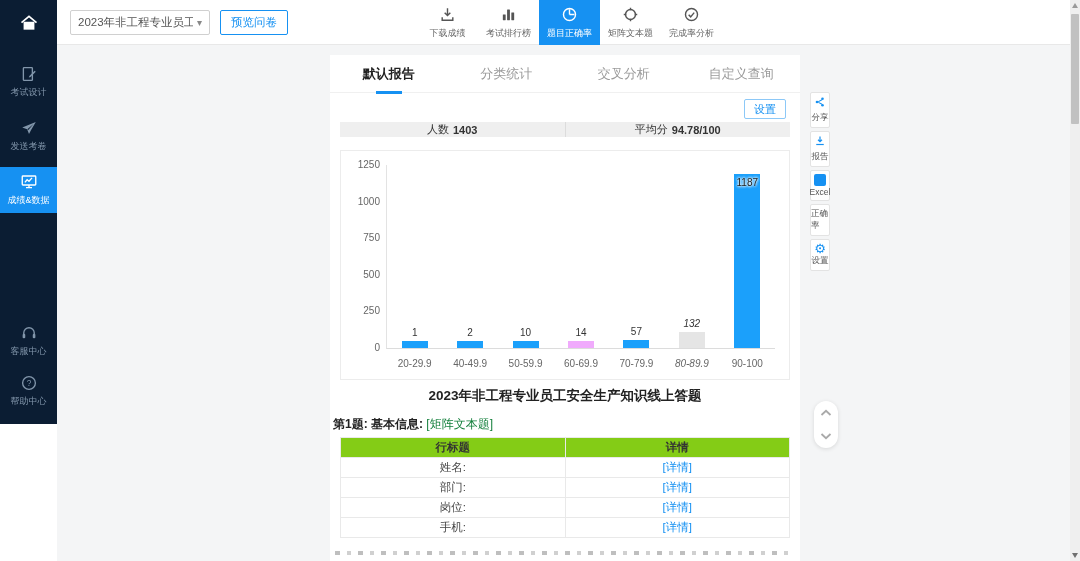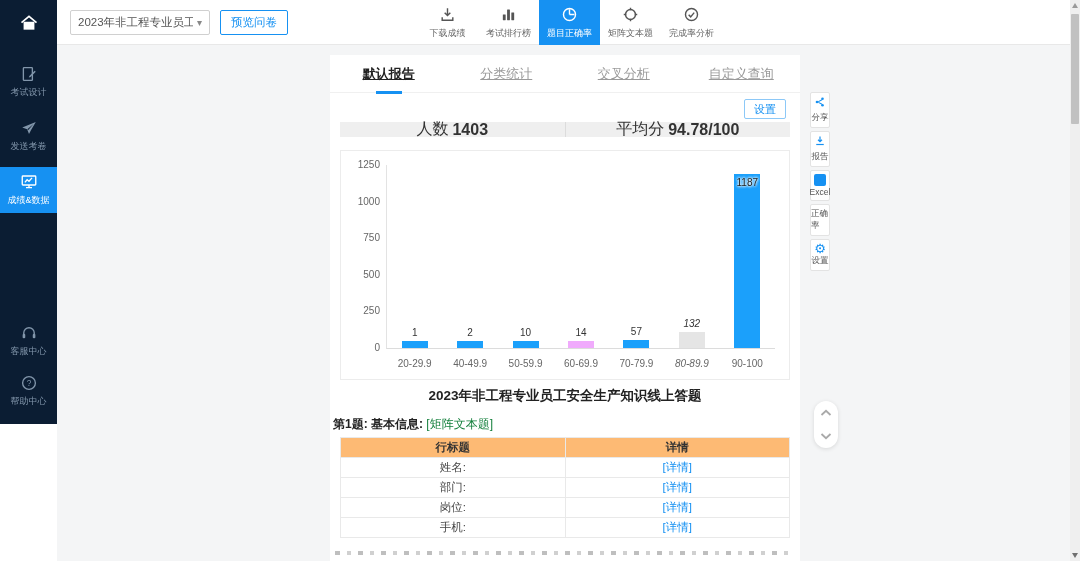--- a/index.html
+++ b/index.html
@@ -29,28 +29,28 @@
     color:#555; font-size:9px; cursor:pointer; }
   .nav-item .nv-label { color:#666; white-space:nowrap; }
   .nav-item.active { background:#1691f2; }
   .nav-item.active, .nav-item.active .nv-label { color:#fff; }
 
   
   .main { position:absolute; left:57px; top:45px; right:0; bottom:0; background:#f4f5f6; }
   .card { position:absolute; left:273px; top:10px; width:470px; height:520px; background:#fff; }
 
   .tabs { position:relative; height:38px; display:flex; border-bottom:1px solid #f0f0f0; }
-  .tab { flex:1; display:flex; align-items:center; justify-content:center; font-size:13px; color:#9a9a9a; cursor:pointer; position:relative;text-decoration:underline; }
+  .tab { flex:1; display:flex; align-items:center; justify-content:center; font-size:13px; color:#9a9a9a; cursor:pointer; position:relative; }
   .tab.active { color:#222; font-weight:bold; }
   .tab.active:after { content:""; position:absolute; bottom:-2px; left:50%; transform:translateX(-50%); width:26px; height:3px; background:#1691f2; }
 
   .settings-btn { position:absolute; right:14px; top:44px; height:20px; padding:0 9px; border:1px solid #8cc8f7; border-radius:2px;
     background:#fff; color:#1691f2; font-size:11px; display:flex; align-items:center; cursor:pointer; }
 
-  .stats-bar { position:absolute; left:10px; top:67px; width:450px; height:15px; background:#efefef; display:flex; font-size:16px; color:#333; }
+  .stats-bar { position:absolute; left:10px; top:67px; width:450px; height:15px; background:#efefef; display:flex; font-size:11px; color:#333; }
   .stat-cell { flex:1; display:flex; align-items:center; justify-content:center; gap:4px; }
   .stat-cell:first-child { border-right:1px solid #dcdcdc; }
   .stat-value { font-weight:bold; }
 
   
   .chart-box { position:absolute; left:10px; top:95px; width:450px; height:230px; border:1px solid #ececec; background:#fff; }
   .chart-plot { position:absolute; left:45px; top:14px; right:14px; bottom:30px; border-left:1px solid #e3e3e3; border-bottom:1px solid #dcdcdc; }
   .ytick { position:absolute; right:calc(100% + 7px); width:34px; text-align:right; font-size:10px; color:#666; line-height:10px; }
   .slot { position:absolute; top:0; bottom:0; display:flex; align-items:flex-end; justify-content:center; }
   .bar { width:26px; position:relative; }
@@ -59,21 +59,21 @@
   .xlabel { position:absolute; left:50%; transform:translateX(-50%); bottom:-21px; font-size:10px; color:#666; white-space:nowrap; }
 
   
   .survey-title { position:absolute; left:0; top:332px; width:470px; text-align:center; font-size:13.5px; font-weight:bold; color:#222; }
   .question-line { position:absolute; left:3px; top:361px; font-size:12px; color:#222; }
   .q-bold { font-weight:bold; }
   .q-type { color:#15803d; }
 
   .matrix-table { position:absolute; left:10px; top:382px; width:450px; border-collapse:collapse; font-size:11.5px; color:#444; }
   .matrix-table th, .matrix-table td { border:1px solid #e9e9e9; height:20px; text-align:center; font-weight:normal; }
-  .matrix-table th { background:#fdba74; font-weight:bold; color:#333; }
+  .matrix-table th { background:#84cc16; font-weight:bold; color:#333; }
   .detail-link { color:#1691f2; cursor:pointer; }
 
   .clipped-next { position:absolute; left:5px; top:496px; width:458px; height:4px; opacity:.55;
     background:repeating-linear-gradient(90deg,#8a8a8a 0 5px,transparent 5px 12px,#aaa 12px 16px,transparent 16px 23px); }
 
   
   .side-actions { position:absolute; left:753px; top:47px; width:20px; display:flex; flex-direction:column; gap:3px; z-index:3; }
   .action-card { border:1px solid #e3e3e3; border-radius:2px; background:#fff; display:flex; flex-direction:column;
     align-items:center; justify-content:center; gap:1px; padding:3px 0; font-size:8.5px; color:#555; cursor:pointer; }
   .action-card .a-icon { color:#1691f2; line-height:11px; }

